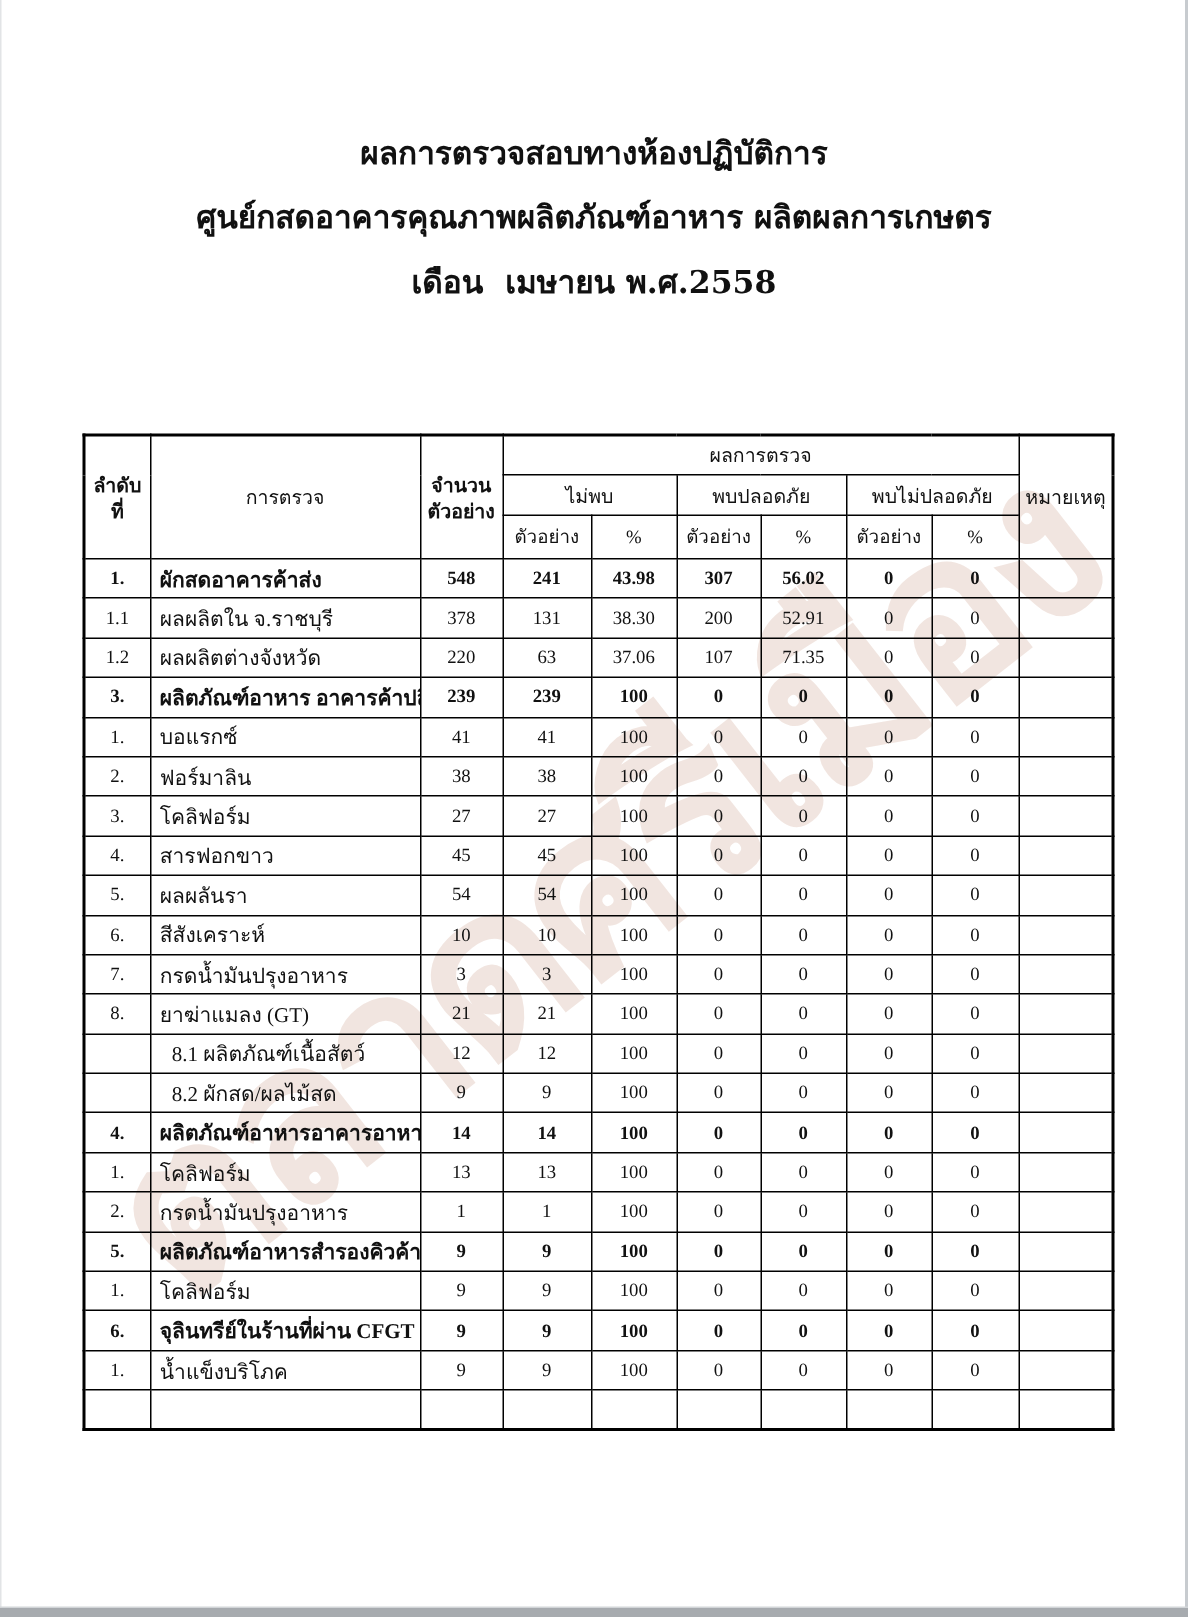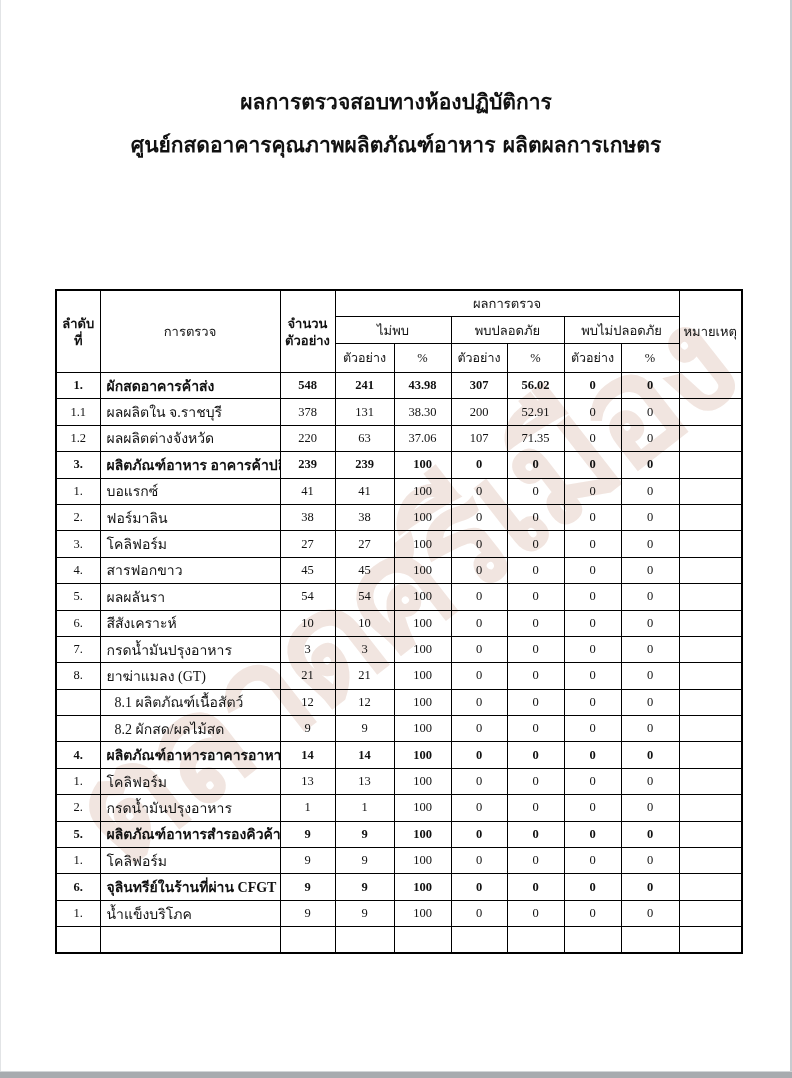--- a/index.html
+++ b/index.html
@@ -67,20 +67,21 @@
 </head>
 <body>
 
 <div class="page">
 
   <div class="watermark" style="color: rgb(213, 176, 160); opacity: 0.32;">ตลาดศรีเมือง</div>
 
   <div class="titles">
     <div class="title-line">ผลการตรวจสอบทางห้องปฏิบัติการ</div>
     <div class="title-line">ศูนย์กสดอาคารคุณภาพผลิตภัณฑ์อาหาร ผลิตผลการเกษตร</div>
+    <div class="title-line">เดือน  เมษายน พ.ศ.2558</div>
   </div>
 
   <table class="results">
     <colgroup>
       <col style="width:44px">
         <col style="width:180px">
         <col style="width:55px">
       <col style="width:59px">
         <col style="width:57px">
         <col style="width:56px">

